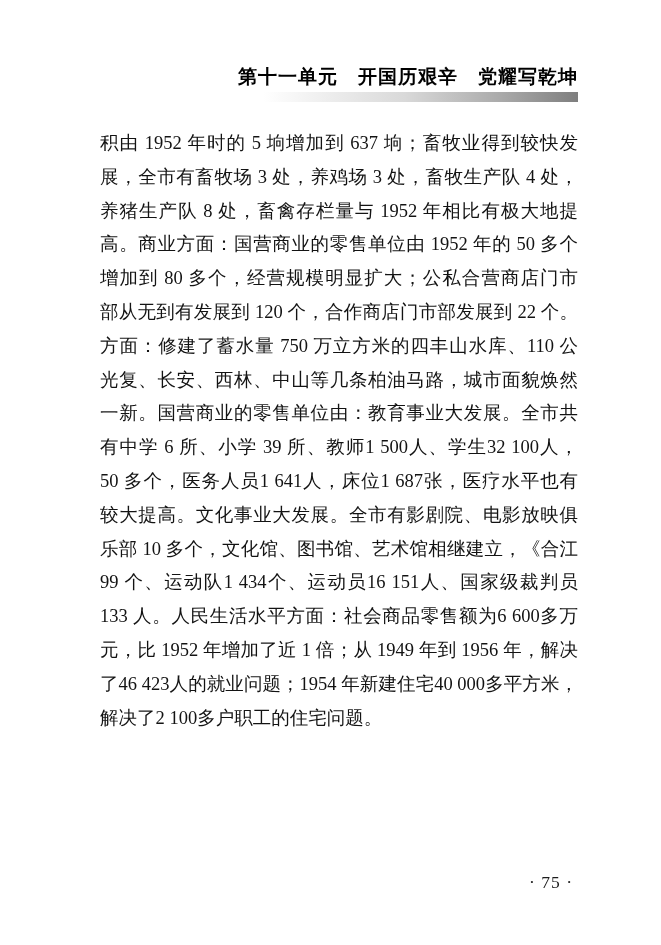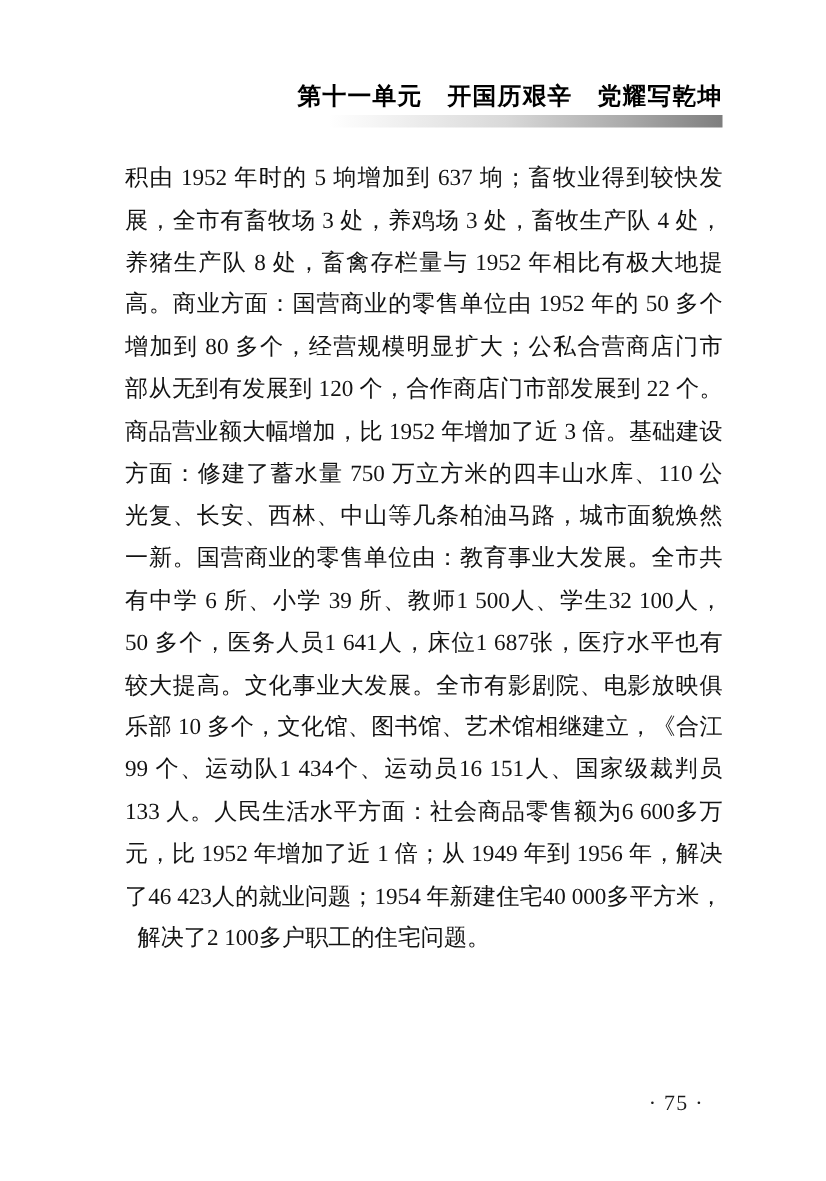--- a/index.html
+++ b/index.html
@@ -44,26 +44,25 @@
     width: 478px;
     font-size: 18.5px;
     line-height: 33.8px;
   }
   .text-line {
     text-align: justify;
     text-align-last: justify;
   }
   .text-line:last-child {
     text-align-last: left;
-    margin-left: 10px;
   }
   .page-number {
     position: absolute;
     top: 872px;
-    left: 93px;
+    left: 103px;
     width: 470px;
     text-align: right;
     font-size: 17.5px;
     color: #1c1c1c;
     letter-spacing: 1px;
     white-space: nowrap;
   }
 </style>
 </head>
 <body>
@@ -74,21 +73,20 @@
 
   <div class="header-rule"></div>
 
   <div class="body-text">
       <div class="text-line">积由 1952 年时的 5 垧增加到 637 垧；畜牧业得到较快发</div>
       <div class="text-line">展，全市有畜牧场 3 处，养鸡场 3 处，畜牧生产队 4 处，</div>
       <div class="text-line">养猪生产队 8 处，畜禽存栏量与 1952 年相比有极大地提</div>
       <div class="text-line">高。商业方面：国营商业的零售单位由 1952 年的 50 多个</div>
       <div class="text-line">增加到 80 多个，经营规模明显扩大；公私合营商店门市</div>
       <div class="text-line">部从无到有发展到 120 个，合作商店门市部发展到 22 个。</div>
-      <div class="text-line">商品营业额大幅增加，比 1952 年增加了近 3 倍。基础建设</div>
       <div class="text-line">方面：修建了蓄水量 750 万立方米的四丰山水库、110 公</div>
       <div class="text-line">光复、长安、西林、中山等几条柏油马路，城市面貌焕然</div>
       <div class="text-line">一新。国营商业的零售单位由：教育事业大发展。全市共</div>
       <div class="text-line">有中学 6 所、小学 39 所、教师1 500人、学生32 100人，</div>
       <div class="text-line">50 多个，医务人员1 641人，床位1 687张，医疗水平也有</div>
       <div class="text-line">较大提高。文化事业大发展。全市有影剧院、电影放映俱</div>
       <div class="text-line">乐部 10 多个，文化馆、图书馆、艺术馆相继建立，《合江</div>
       <div class="text-line">99 个、运动队1 434个、运动员16 151人、国家级裁判员</div>
       <div class="text-line">133 人。人民生活水平方面：社会商品零售额为6 600多万</div>
       <div class="text-line">元，比 1952 年增加了近 1 倍；从 1949 年到 1956 年，解决</div>

